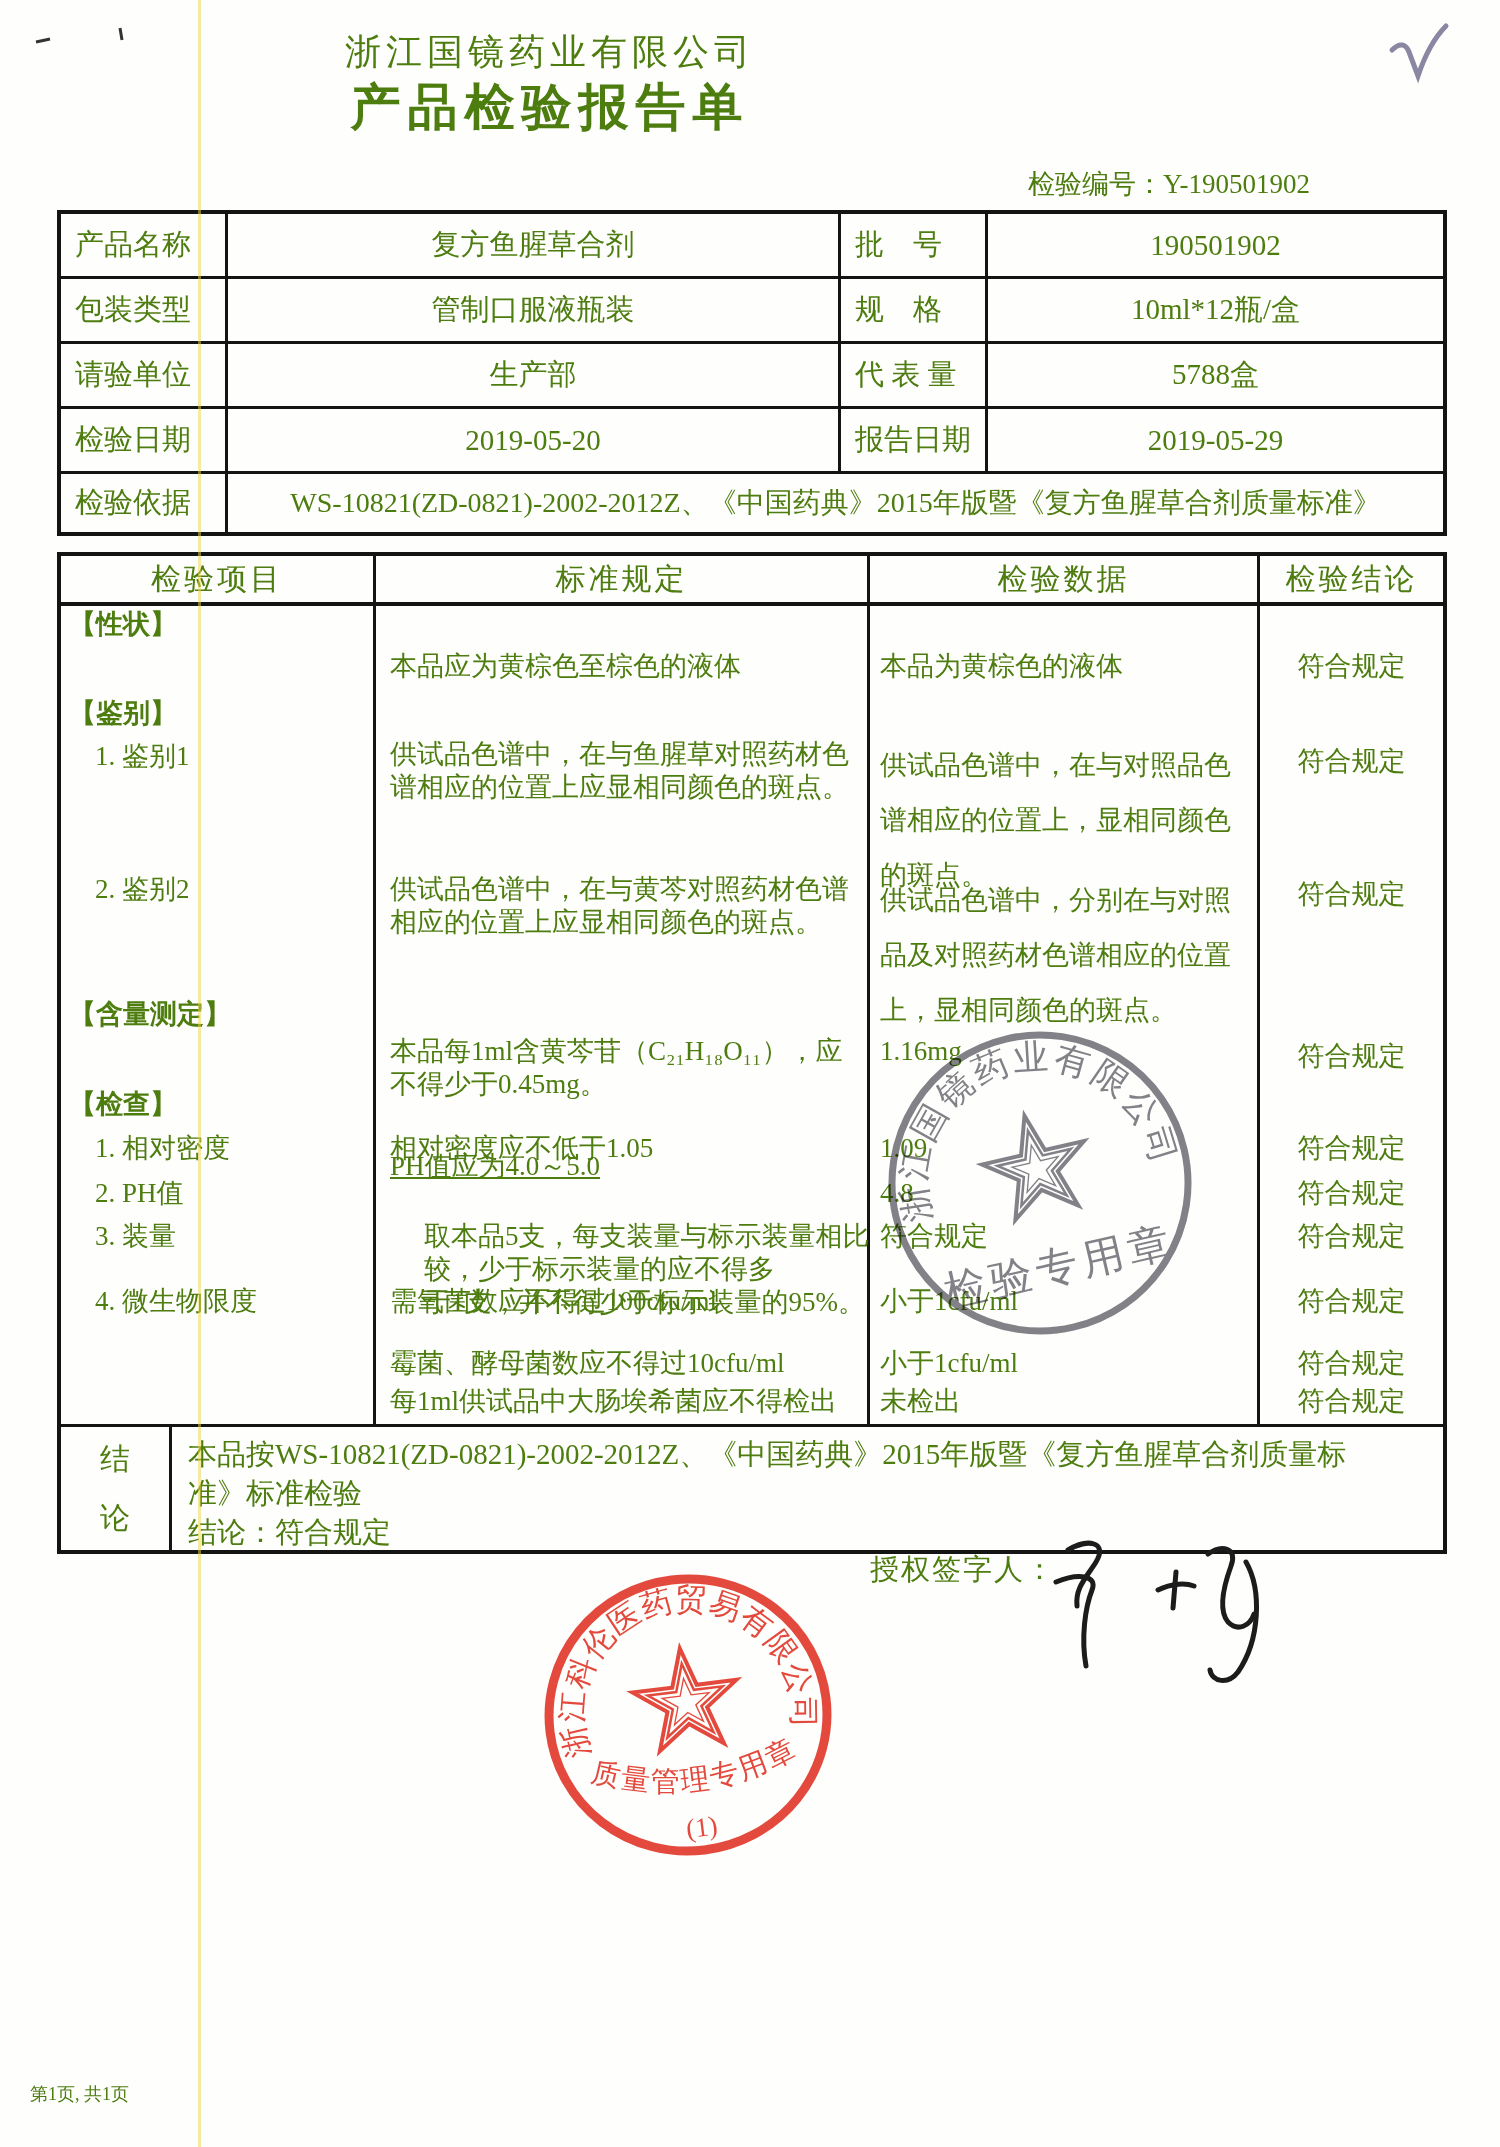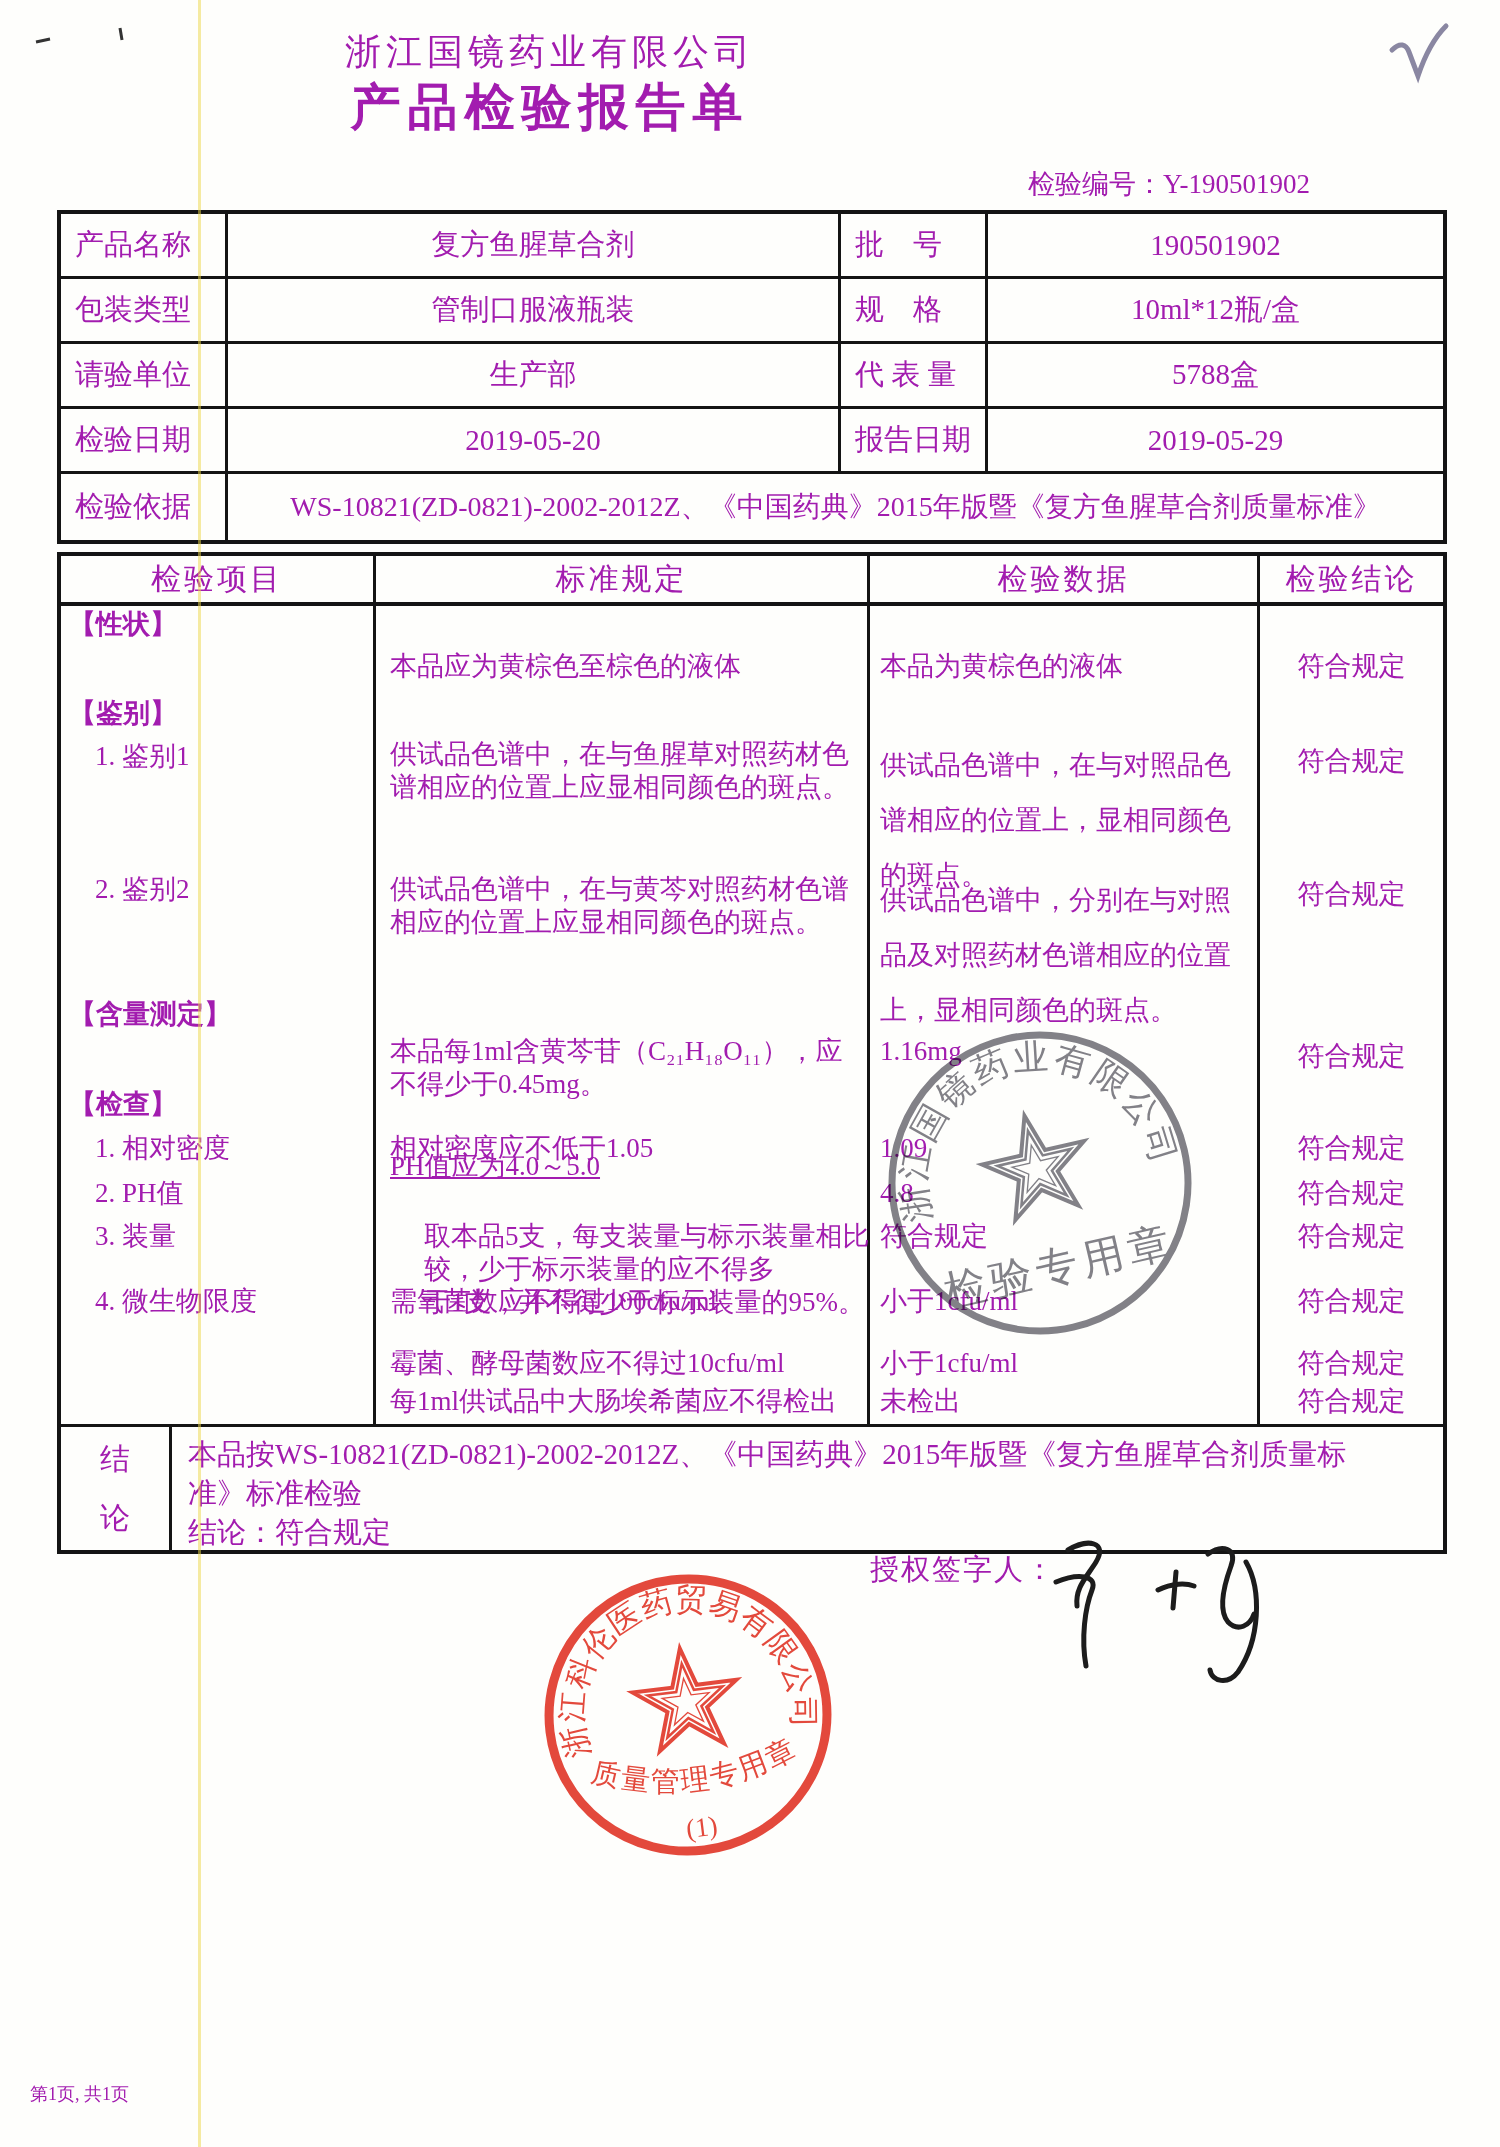--- a/index.html
+++ b/index.html
@@ -1,18 +1,18 @@
 <!DOCTYPE html>
 <html><head>
 <meta charset="utf-8">
 <style>
   html,body{margin:0;padding:0;background:#ffffff;}
   .page{
     position:relative;width:1500px;height:2147px;background:#fefefc;overflow:hidden;
-    font-family:"Liberation Serif","DejaVu Serif",serif;color:#a21caf;
+    font-family:"Liberation Serif","DejaVu Serif",serif;color:#4d7c0f;
   }
   .abs{position:absolute;}
   .centerline{left:0;width:1100px;text-align:center;}
   .company{top:28px;font-size:36px;letter-spacing:5px;}
   .title{top:74px;font-size:50px;font-weight:bold;letter-spacing:7px;}
   .report-no{left:1028px;top:166px;font-size:27px;}
   
   .yellow-line{left:198px;top:0;width:3px;height:2147px;background:rgba(235,214,70,.5);z-index:5;}
   
   .tbl{position:absolute;left:57px;width:1382px;border:4px solid #141414;}
@@ -21,21 +21,21 @@
   .row:last-child{border-bottom:none;}
   .cell{border-right:3px solid #141414;display:flex;align-items:center;justify-content:center;
         font-size:29px;overflow:hidden;}
   .cell:last-child{border-right:none;}
   .cell.lbl{justify-content:flex-start;padding-left:14px;box-sizing:border-box;}
   .c1{width:167px;flex:none;}
   .c2{width:610px;flex:none;}
   .c3{width:147px;flex:none;}
   .c4{flex:1;}
   .info-row{height:62px;}
-  .basis-row{height:66px;}
+  .basis-row{height:58px;}
   .basis-val{flex:1;display:flex;align-items:center;justify-content:center;font-size:28px;}
   
   .main-tbl{top:552px;}
   .mhead{display:flex;height:46px;border-bottom:4px solid #141414;}
   .mhead .hcell{display:flex;align-items:center;justify-content:center;font-size:30px;
                 letter-spacing:3px;border-right:3px solid #141414;}
   .hcell:last-child{border-right:none;}
   .m1{width:312px;flex:none;}
   .m2{width:491px;flex:none;}
   .m3{width:387px;flex:none;}

